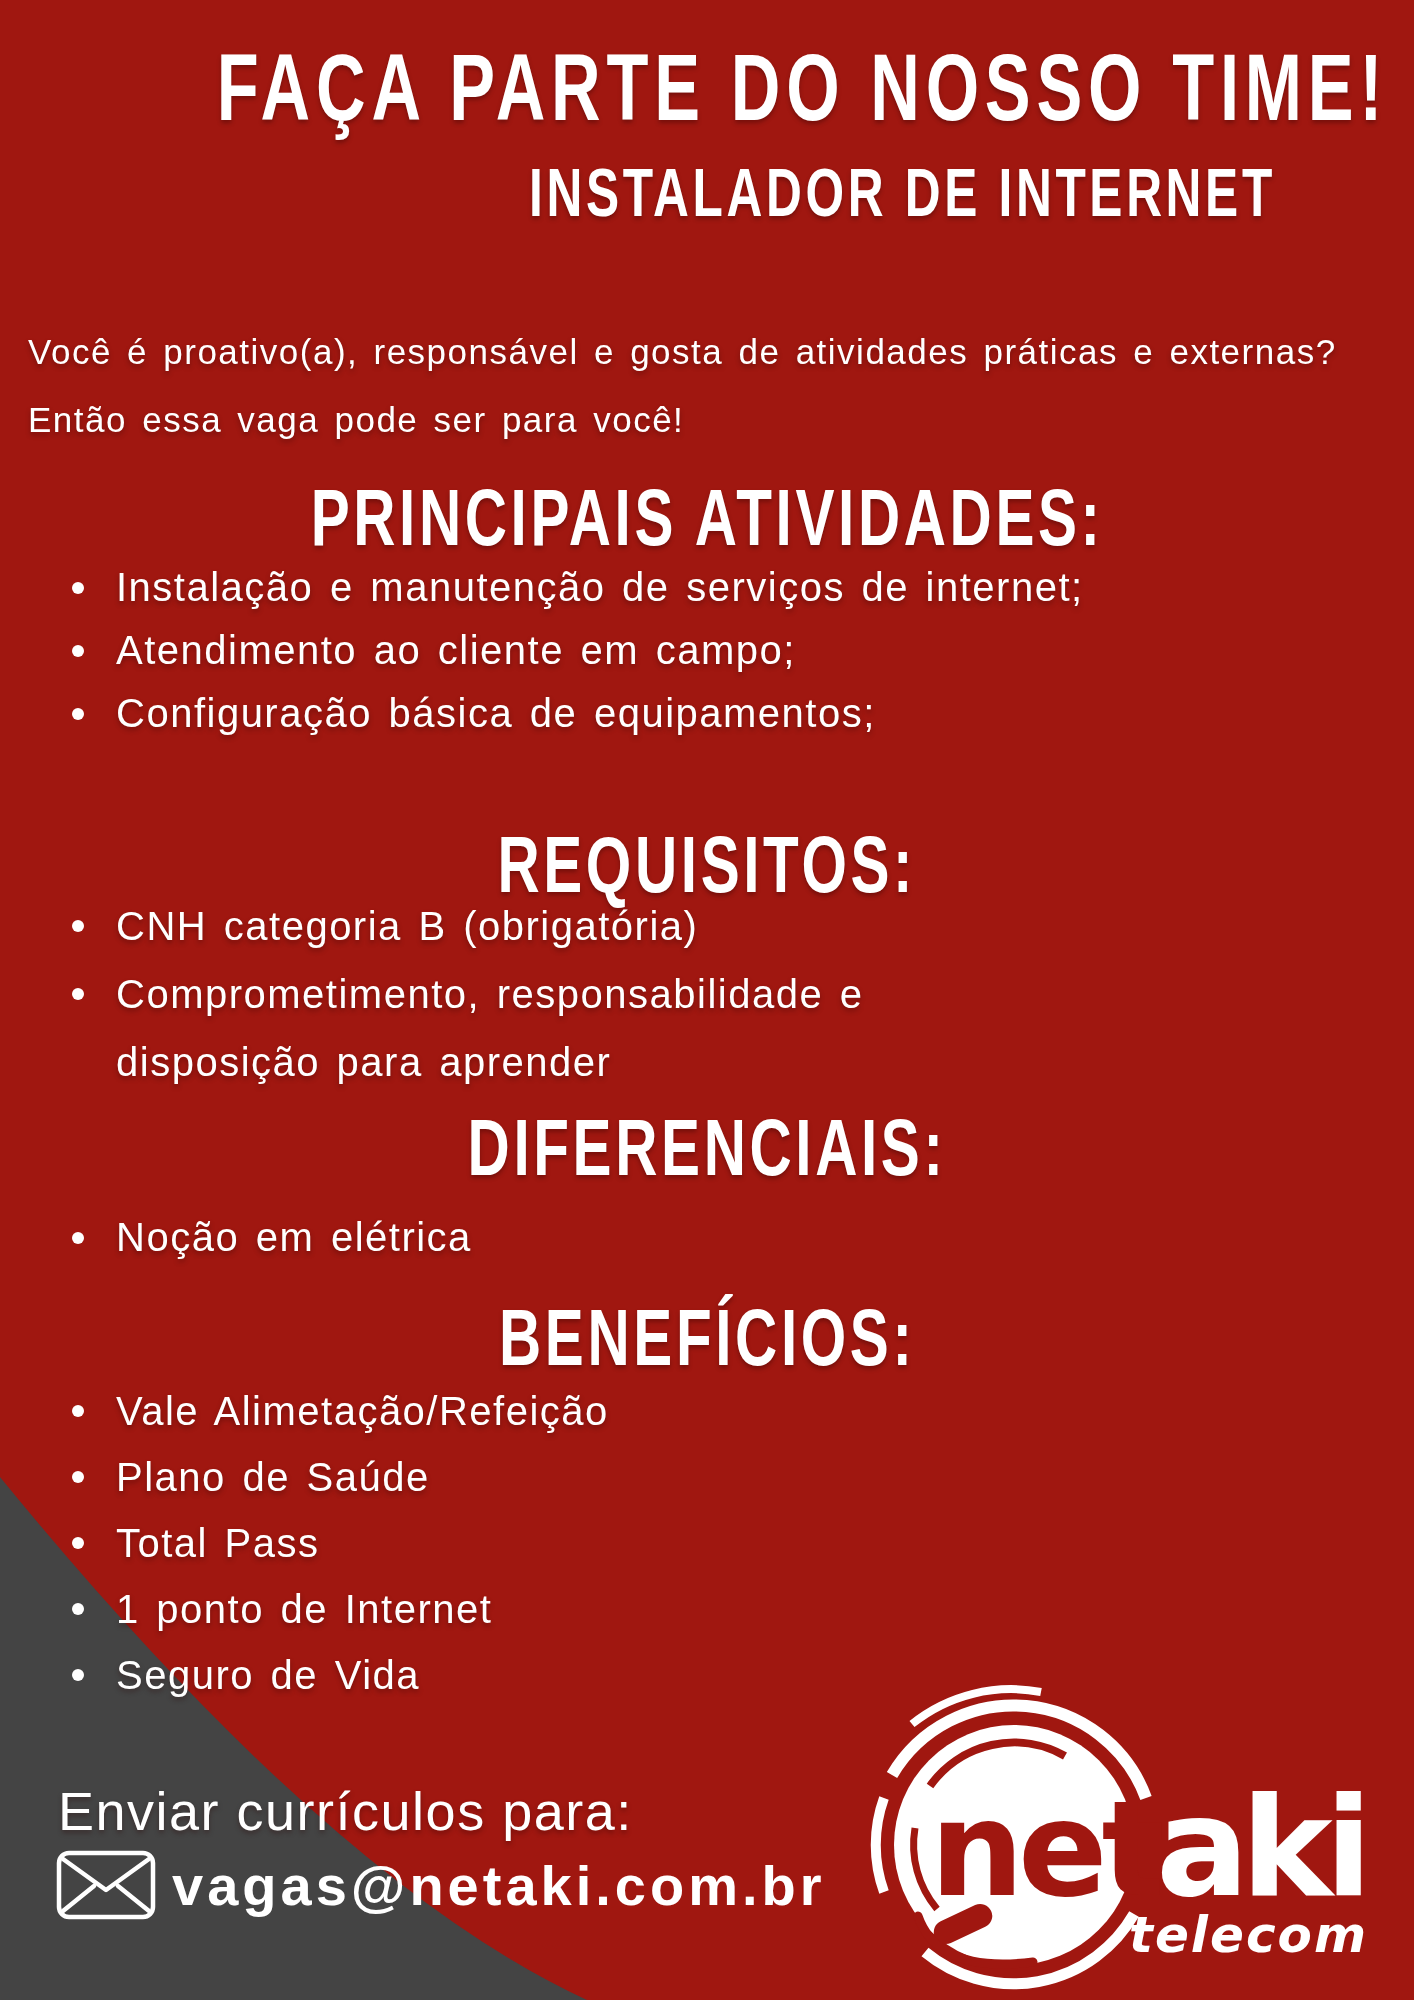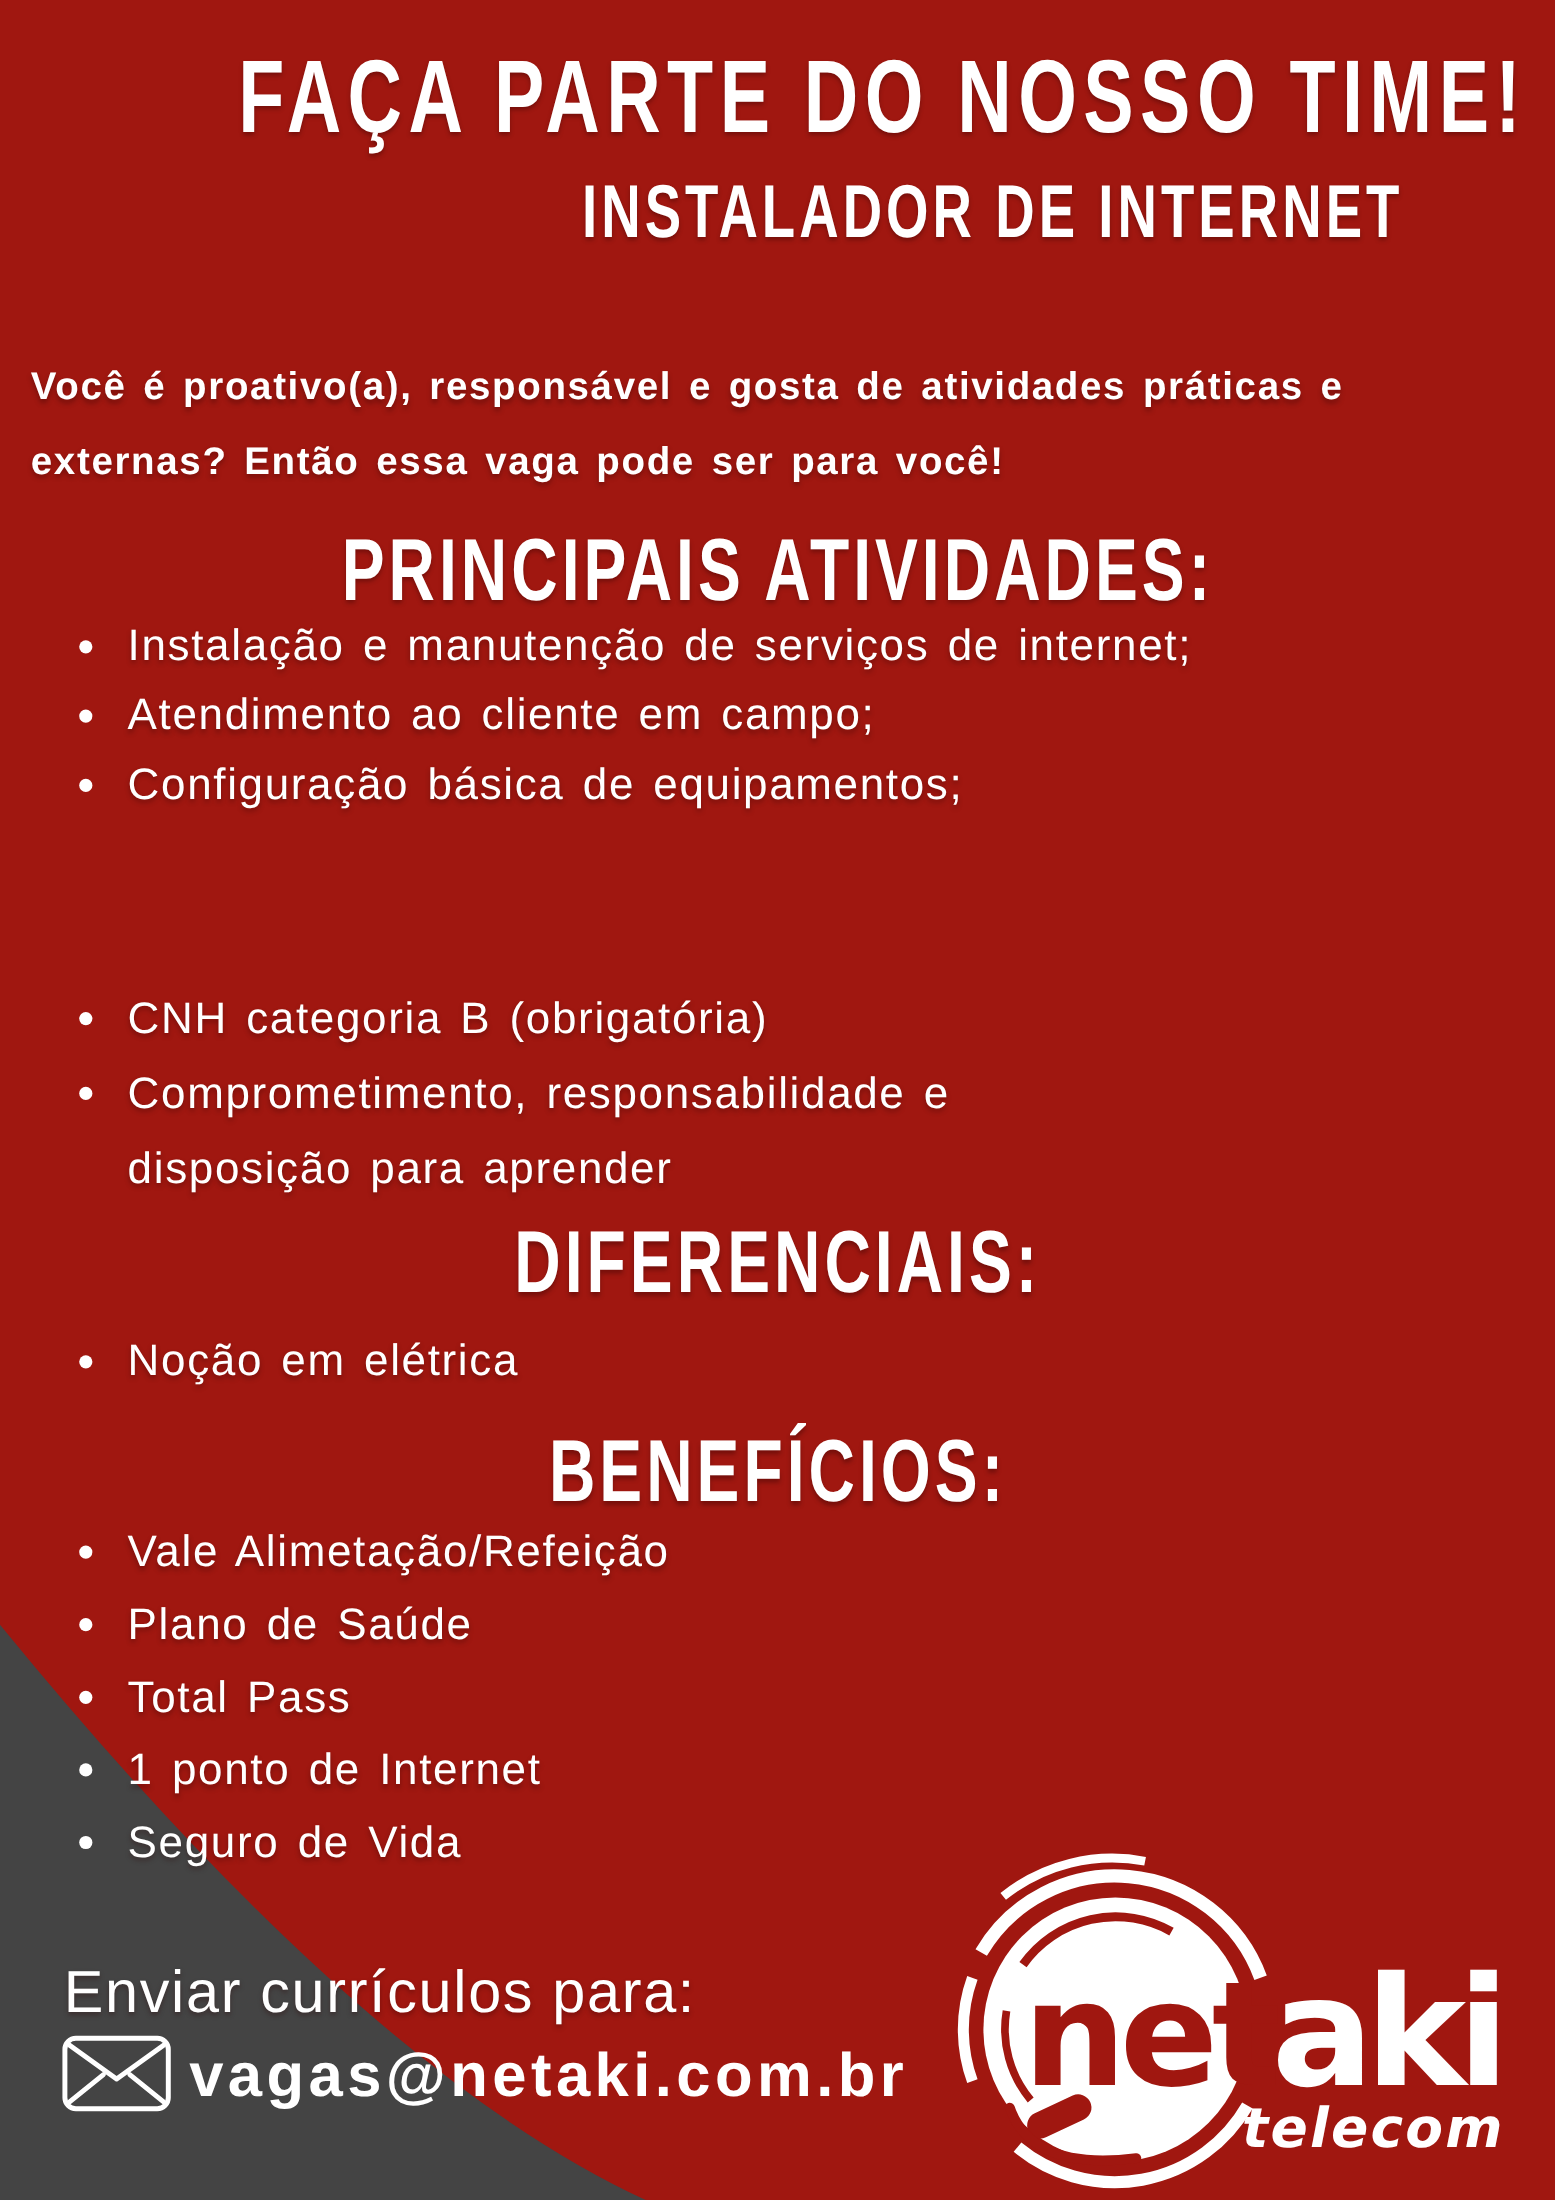--- a/index.html
+++ b/index.html
@@ -21,21 +21,21 @@
 
   h1,h2,h3,p,ul{margin:0;padding:0;position:absolute;width:100%;}
   .t-shadow{text-shadow:0 3px 5px rgba(40,0,0,.35);}
 
   h1.title{top:36px;text-align:center;font-size:94px;font-weight:800;letter-spacing:8px;line-height:1.1;}
   h2.role{top:155px;text-align:right;font-size:68px;font-weight:800;letter-spacing:5px;line-height:1.1;}
   .location{position:absolute;top:238px;width:100%;text-align:center;font-size:56px;font-weight:400;letter-spacing:1px;}
 
   p.intro{
     top:318px;left:28px;width:1360px;
-    font-size:35px;letter-spacing:1.5px;word-spacing:4px;line-height:68px;font-weight:700;
+    font-size:35px;letter-spacing:1.5px;word-spacing:4px;line-height:68px;font-weight:400;
   }
 
   .sec-h{text-align:center;font-size:80px;font-weight:800;letter-spacing:5px;line-height:1.05;}
   .sec-h.activities{top:476px;}
   .sec-h.requirements{top:823px;}
   .sec-h.differentials{top:1106px;}
   .sec-h.benefits{top:1296px;}
 
   ul.blist{list-style:none;left:16px;width:1380px;font-size:40px;letter-spacing:1.5px;word-spacing:4px;}
   ul.blist li{position:relative;padding-left:100px;line-height:var(--lh);}
@@ -79,20 +79,23 @@
 
   <h3 class="sec-h activities t-shadow">
     <span class="cond">PRINCIPAIS ATIVIDADES:</span>
   </h3>
   <ul class="blist activities-list t-shadow">
       <li>Instalação e manutenção de serviços de internet;</li>
       <li>Atendimento ao cliente em campo;</li>
       <li>Configuração básica de equipamentos;</li>
     </ul>
 
+  <h3 class="sec-h requirements t-shadow">
+    <span class="cond">REQUISITOS:</span>
+  </h3>
   <ul class="blist requirements-list t-shadow">
       <li>CNH categoria B (obrigatória)</li>
       <li>Comprometimento, responsabilidade e disposição para aprender</li>
     </ul>
 
   <h3 class="sec-h differentials t-shadow">
     <span class="cond">DIFERENCIAIS:</span>
   </h3>
   <ul class="blist differentials-list t-shadow">
       <li>Noção em elétrica</li>

